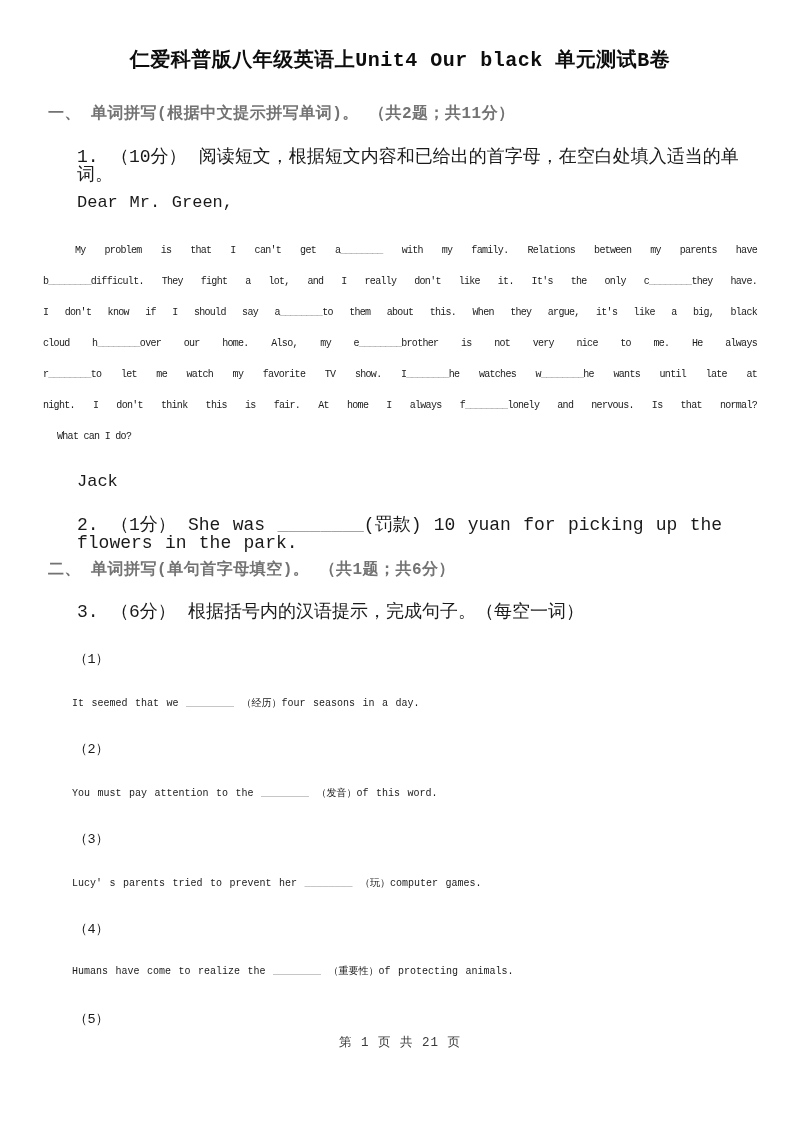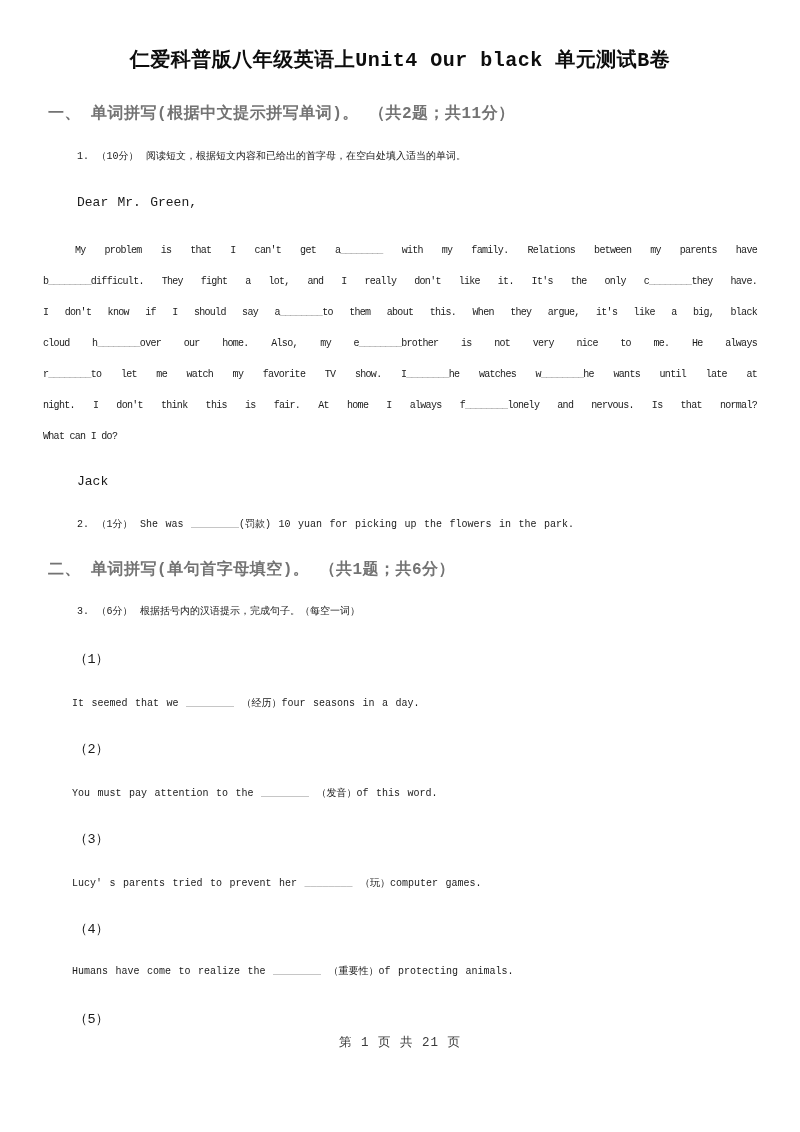--- a/index.html
+++ b/index.html
@@ -20,30 +20,30 @@
     font-size:20px; line-height:26px;
     font-weight:bold; color:#0d0d0d;
     letter-spacing:0.5px;
   }
   .sec-heading {
     left:48px; right:43px;
     font-size:16px; line-height:22px;
     font-weight:bold; color:#737373;
     letter-spacing:0.5px;
   }
-  .stem   { left:77px; right:43px; font-size:10px; word-spacing:1.5px; }
-  .plain  { left:77px; right:43px; font-size:13px; word-spacing:1.5px; }
+  .stem   { left:77px; right:43px; font-size:18px; word-spacing:1.5px; }
+  .plain  { left:77px; right:43px; font-size:17px; word-spacing:1.5px; }
   .pline  {
     left:43px; width:714px;
     font-size:10px; letter-spacing:-0.7px;
     text-align:justify; text-align-last:justify;
     white-space:nowrap;
   }
   .pline.pl-first { padding-left:32px; width:682px; }
-  .pline.pl-last  { text-align:left; text-align-last:left; }
+  .pline.pl-last  { text-align:left; text-align-last:left;margin-left:14px; }
   .submk  { left:74px; font-size:13.5px; }
   .subln  { left:72px; right:43px; font-size:10px; word-spacing:1.5px; }
   .footer {
     top:1034px; left:0; right:0;
     text-align:center;
     font-size:12.5px; color:#3a3a3a;
     letter-spacing:1px;
   }
   .blank { color:#999999; }
 </style>

